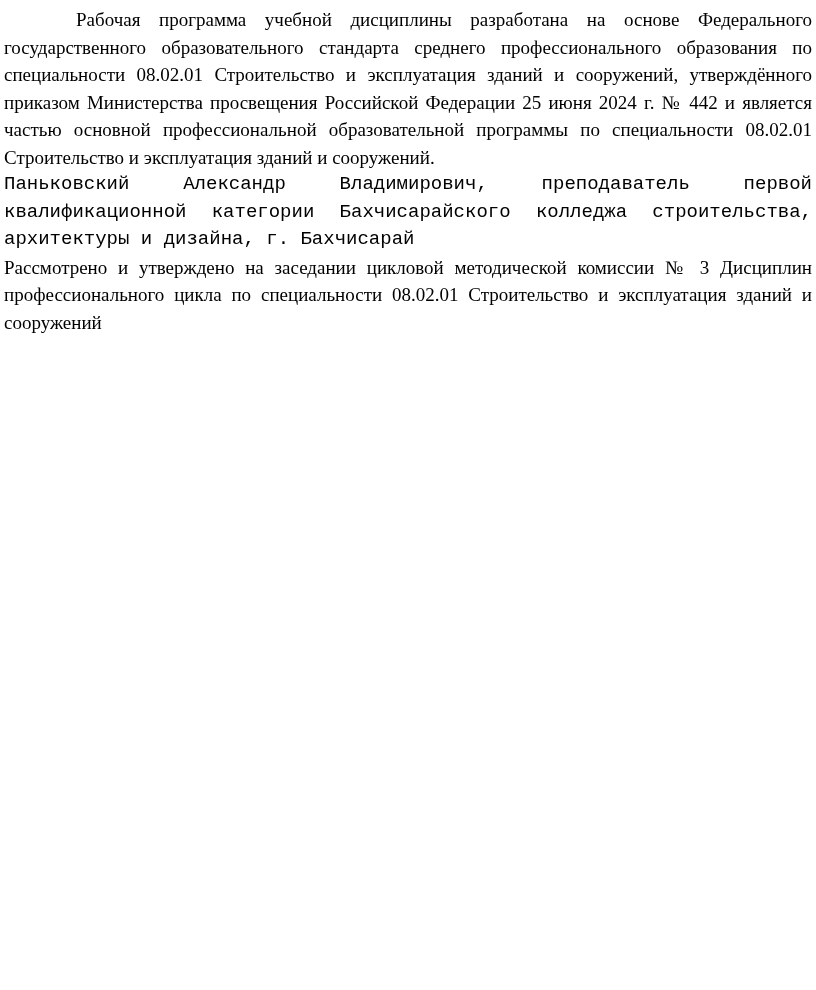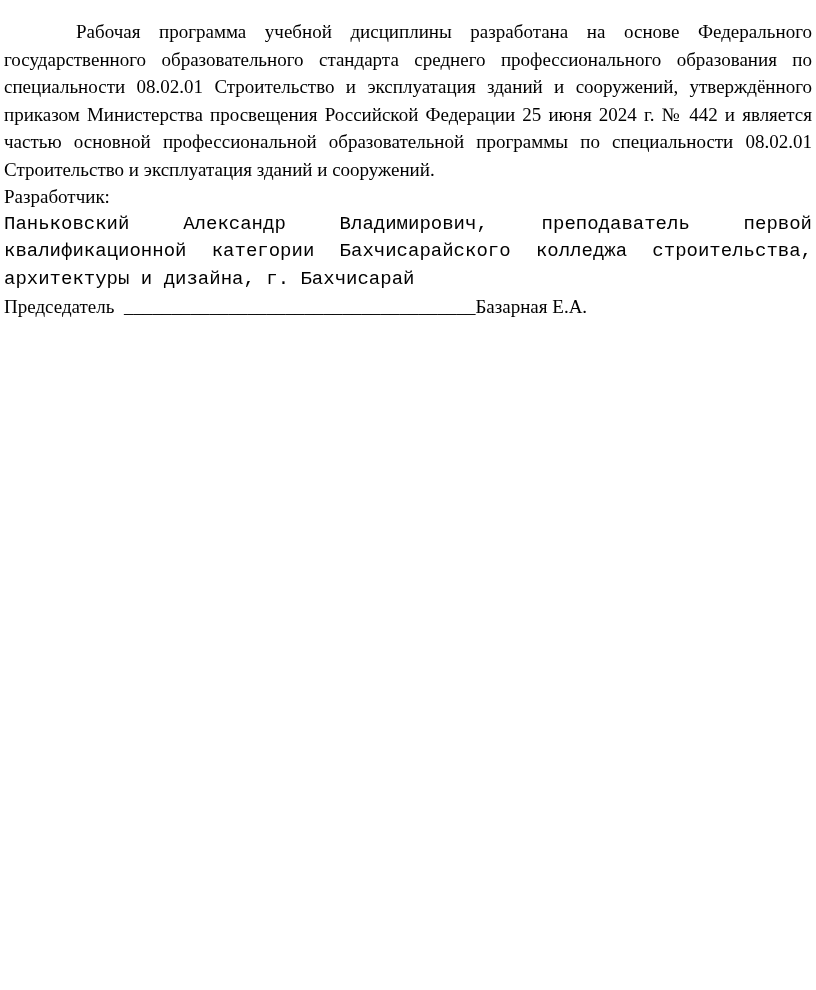--- a/index.html
+++ b/index.html
@@ -7,21 +7,21 @@
     padding: 0;
     background: #ffffff;
   }
   .page {
     position: relative;
     width: 816px;
     height: 990px;
     margin: 0 auto;
     background: #ffffff;
     box-sizing: border-box;
-    padding: 18px 4px 0 4px;
+    padding: 6px 4px 0 4px;
     font-family: "Liberation Serif", "DejaVu Serif", serif;
     font-size: 19px;
     line-height: 27.5px;
     color: #000000;
     overflow: hidden;
   }
   .page p {
     margin: 0;
     padding: 0;
   }
@@ -38,21 +38,20 @@
   .mt-protocol-line   { margin-top: 28px; }
   .mt-chairman-line   { margin-top: 30px; }
 </style>
 </head>
 <body>
 
 <div class="page">
 
   <p class="justify indent">Рабочая программа учебной дисциплины разработана на основе Федерального государственного образовательного стандарта среднего профессионального образования по специальности 08.02.01 Строительство и эксплуатация зданий и сооружений, утверждённого приказом Министерства просвещения Российской Федерации 25 июня 2024 г. № 442 и является частью основной профессиональной образовательной программы по специальности 08.02.01 Строительство и эксплуатация зданий и сооружений.</p>
 
-  <p class="mt-developer-label">Разработчик:</p>
 
   <p class="justify mt-developer-para">Паньковский Александр Владимирович, преподаватель первой квалификационной категории Бахчисарайского колледжа строительства, архитектуры и дизайна, г. Бахчисарай</p>
 
+  <p class="justify mt-approval-para">Рассмотрено и утверждено на заседании цикловой методической комиссии № 3 Дисциплин профессионального цикла по специальности 08.02.01 Строительство и эксплуатация зданий и сооружений</p>
 
 
-  <p class="mt-chairman-line">Председатель&nbsp;&nbsp;_____________________________________Базарная Е.А.</p>
 
 </div>
 
 </body></html>

